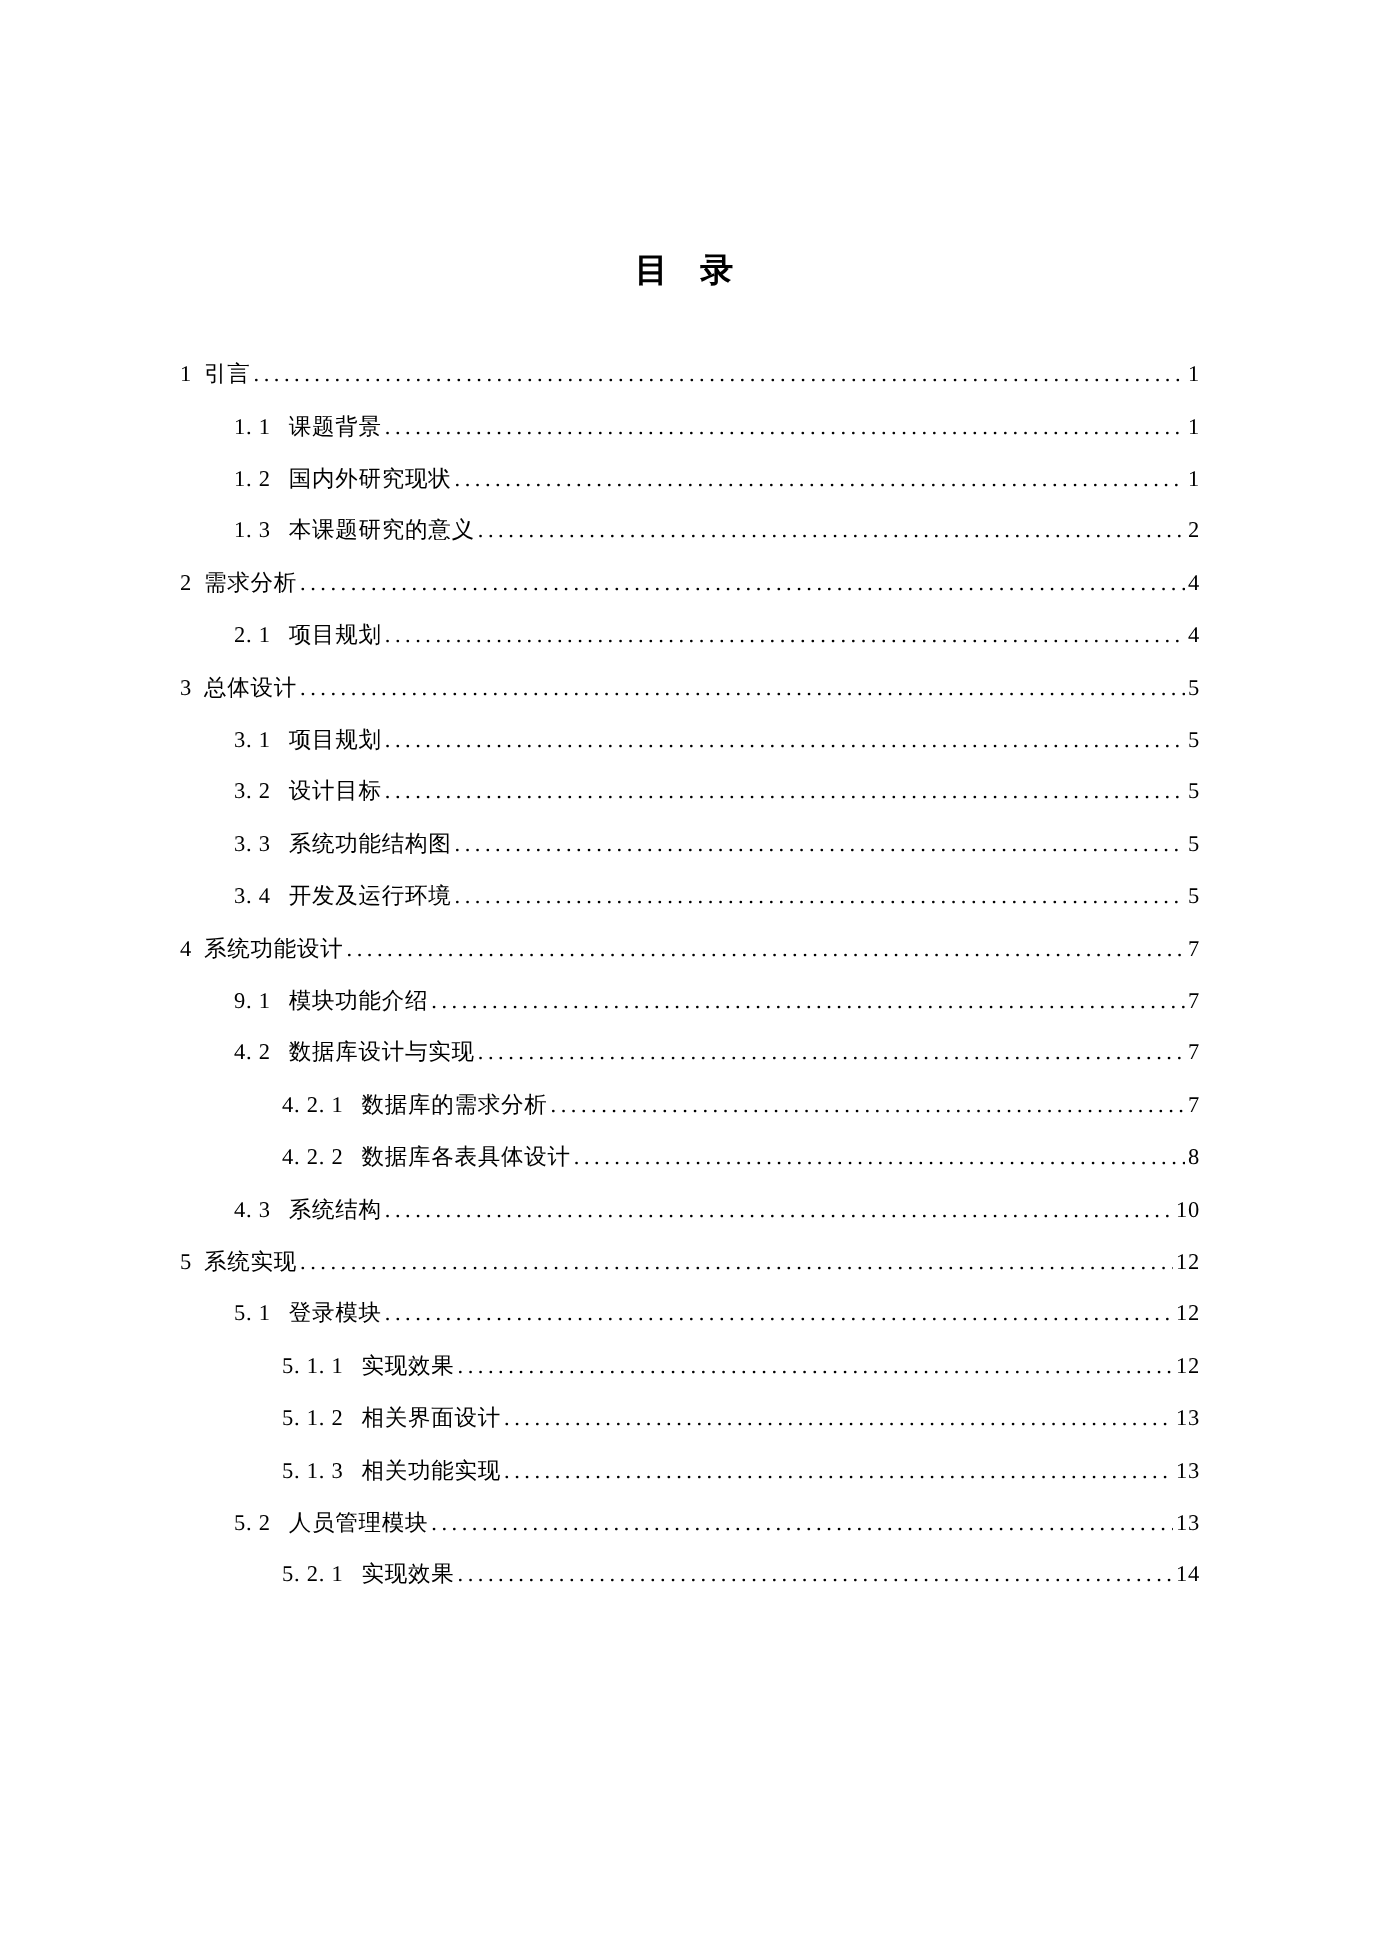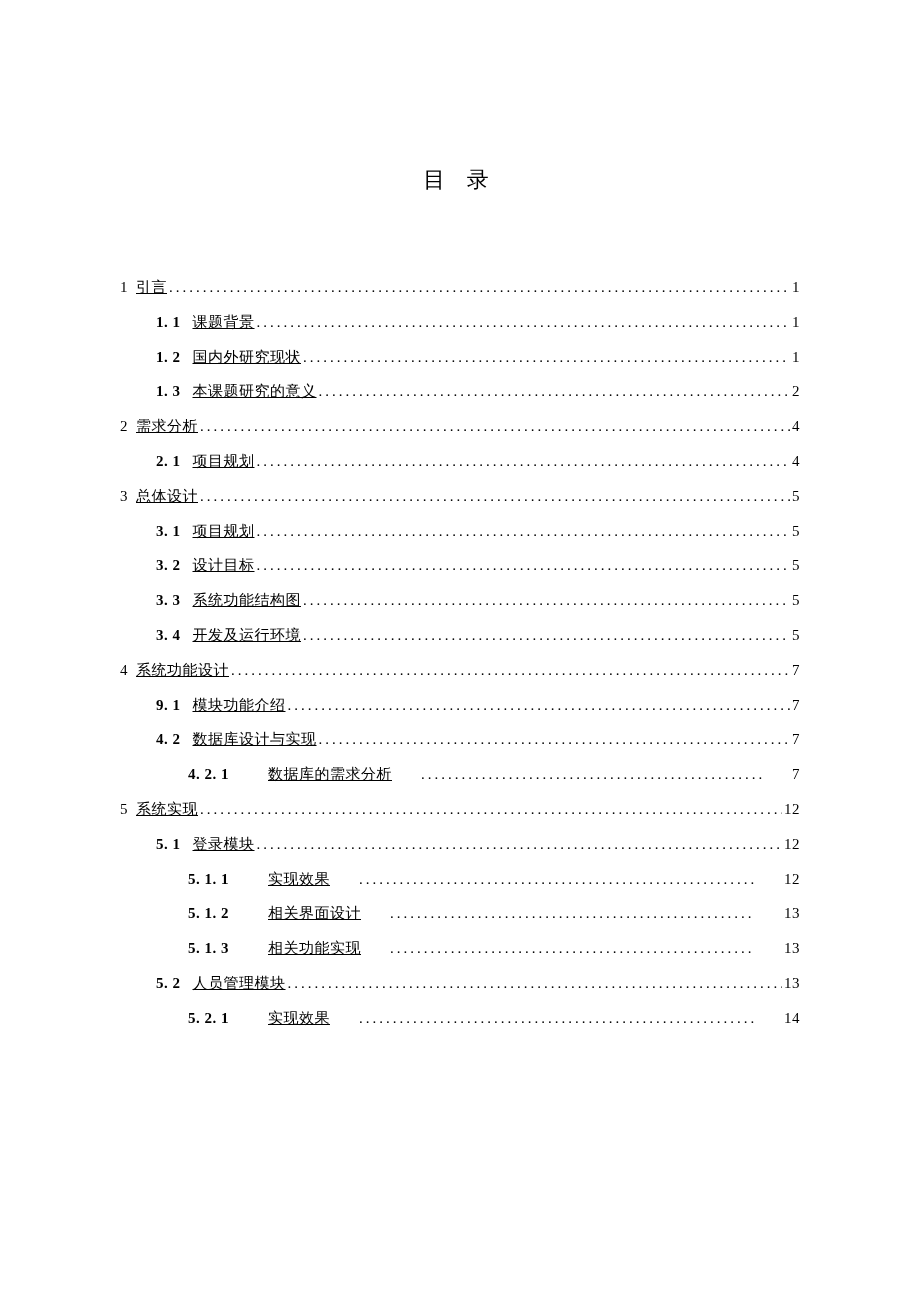--- a/index.html
+++ b/index.html
@@ -11,56 +11,53 @@
       width: 920px;
       height: 1302px;
       background: #ffffff;
       font-family: "SimSun", "宋体", serif;
       color: #000000;
       padding: 165px 120px 100px 120px;
     }
     .title {
       text-align: center;
       font-size: 22px;
-      font-weight: normal;
+      font-weight: bold;
       letter-spacing: 8px;
-      margin-bottom: 75px;
+      margin-bottom: 38px;
     }
     .toc {
       font-size: 15px;
     }
     .toc-entry {
       display: flex;
       align-items: baseline;
       white-space: nowrap;
       line-height: 2.32;
       letter-spacing: 0.5px;
     }
     .toc-entry.level-1 {
       padding-left: 0;
     }
     .toc-entry.level-2 {
       padding-left: 36px;
     }
     .toc-entry.level-3 {
       padding-left: 68px;
-      gap: 27px;
     }
     .toc-num {
       flex-shrink: 0;
       margin-right: 8px;
     }
     .toc-entry.level-2 .toc-num,
     .toc-entry.level-3 .toc-num {
       margin-right: 12px;
-      font-weight: bold;
     }
     .toc-text {
       flex-shrink: 0;
-      text-decoration: underline;
     }
     .toc-dots {
       flex: 1;
       overflow: hidden;
       letter-spacing: 3px;
       font-family: serif;
       color: #000;
       padding-left: 2px;
     }
     .toc-dots::before {
@@ -160,20 +157,32 @@
       <span class="toc-text">数据库设计与实现</span>
       <span class="toc-dots"></span>
       <span class="toc-page">7</span>
     </div>
     <div class="toc-entry level-3">
       <span class="toc-num">4. 2. 1</span>
       <span class="toc-text">数据库的需求分析</span>
       <span class="toc-dots"></span>
       <span class="toc-page">7</span>
     </div>
+    <div class="toc-entry level-3">
+      <span class="toc-num">4. 2. 2</span>
+      <span class="toc-text">数据库各表具体设计</span>
+      <span class="toc-dots"></span>
+      <span class="toc-page">8</span>
+    </div>
+    <div class="toc-entry level-2">
+      <span class="toc-num">4. 3</span>
+      <span class="toc-text">系统结构</span>
+      <span class="toc-dots"></span>
+      <span class="toc-page">10</span>
+    </div>
     <div class="toc-entry level-1">
       <span class="toc-num">5</span>
       <span class="toc-text">系统实现</span>
       <span class="toc-dots"></span>
       <span class="toc-page">12</span>
     </div>
     <div class="toc-entry level-2">
       <span class="toc-num">5. 1</span>
       <span class="toc-text">登录模块</span>
       <span class="toc-dots"></span>

